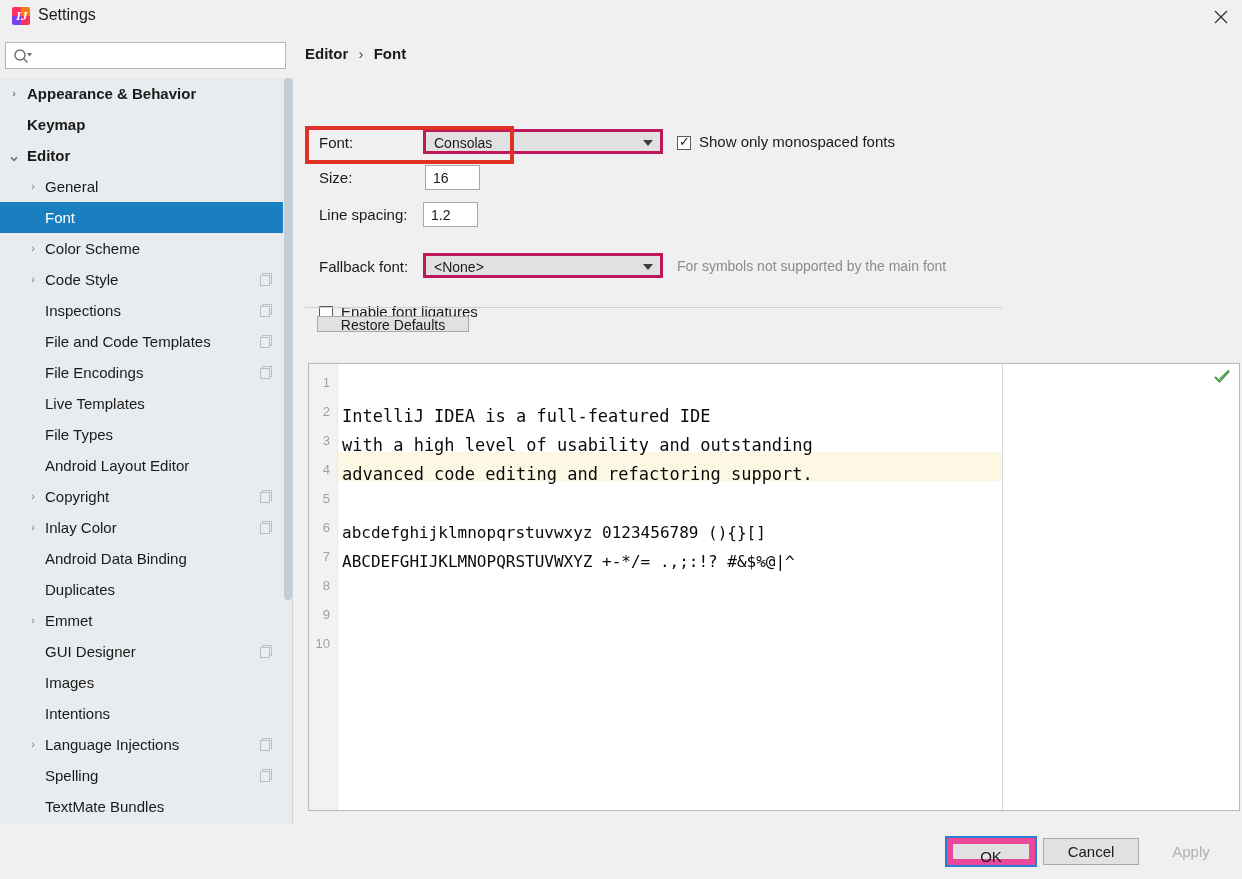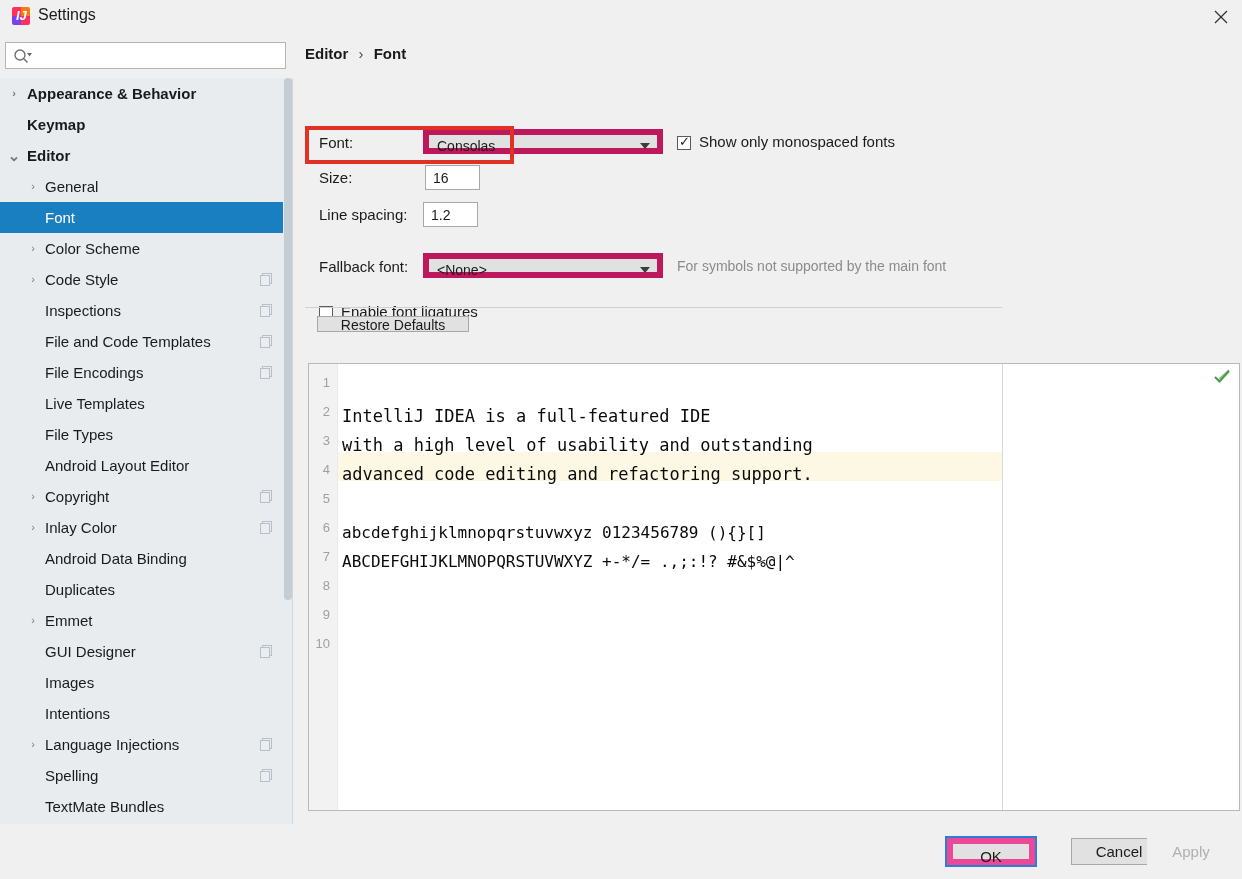--- a/index.html
+++ b/index.html
@@ -19,21 +19,21 @@
   .title-icon {
     position: absolute; left: 12px; top: 7px; width: 18px; height: 18px;
     border-radius: 2px; overflow: hidden;
   }
   .title-icon .q1 { position:absolute; left:0; top:0; width:9px; height:9px; background:#fe315d; }
   .title-icon .q2 { position:absolute; left:9px; top:0; width:9px; height:9px; background:#f97a12; }
   .title-icon .q3 { position:absolute; left:0; top:9px; width:9px; height:9px; background:#7b3ff2; }
   .title-icon .q4 { position:absolute; left:9px; top:9px; width:9px; height:9px; background:#fe315d; }
   .title-icon .glyph {
     position:absolute; left:4px; top:2px; width:10px; height:14px;
-    color:#fff; font-size:13px; font-family:Liberation Sans, sans-serif; font-style:italic; font-weight:bold;
+    color:#fff; font-size:13px; font-family:Liberation Serif, serif; font-style:italic; font-weight:bold;
     line-height:14px; text-align:center;
   }
   .title-text {
     position: absolute; left: 38px; top: 6px;
     font-size: 16px; color: #1a1a1a;
   }
   .close-btn {
     position: absolute; right: 6px; top: 4px; width: 30px; height: 26px;
     cursor: pointer;
   }
@@ -103,21 +103,21 @@
   .breadcrumb {
     position: absolute; left: 12px; top: 13px;
     font-size: 15px; font-weight: bold; color: #1a1a1a;
   }
   .breadcrumb .sep { font-weight: normal; color: #4a4a4a; padding: 0 6px; }
 
   .form-label { position: absolute; font-size: 15px; color: #1a1a1a; }
 
   .combo {
     position: absolute; height: 25px; background: #e1e1e1;
-    border: 6px solid #be185d; cursor: pointer;
+    border: 3px solid #be185d; cursor: pointer;
   }
   .combo .val {
     position: absolute; left: 8px; top: 3px; font-size: 14px; color: #1a1a1a;
   }
   .combo .chev {
     position: absolute; right: 8px; top: 8px; width: 9px; height: 6px;
   }
   .combo .chev::before {
     content: ''; position: absolute; left: 0; top: 0;
     border-left: 5px solid transparent; border-right: 5px solid transparent;
@@ -198,21 +198,21 @@
 
   
   .footer { position: absolute; left: 0; top: 824px; width: 1242px; height: 55px; background: #f0f0f0; }
   .btn-ok {
     position: absolute; left: 947px; top: 14px; width: 88px; height: 27px;
     background: #e1e1e1; border: 6px solid #ec4899;
     box-shadow: 0 0 0 2px #2a7fd4;
   }
   .btn-cancel {
     position: absolute; left: 1043px; top: 14px; width: 96px; height: 27px;
-    background: #e1e1e1; border: 1px solid #a8a8a8; margin-left: 28px;
+    background: #e1e1e1; border: 1px solid #a8a8a8;
   }
   .btn-apply {
     position: absolute; left: 1147px; top: 14px; width: 88px; height: 27px;
     background: #f0f0f0; border: 1px solid #f0f0f0; color: #b0b0b0;
     cursor: default;
   }
   .fbtn-label { font-size: 15px; line-height: 25px; display: block; }
 </style>
 </head>
 <body>

